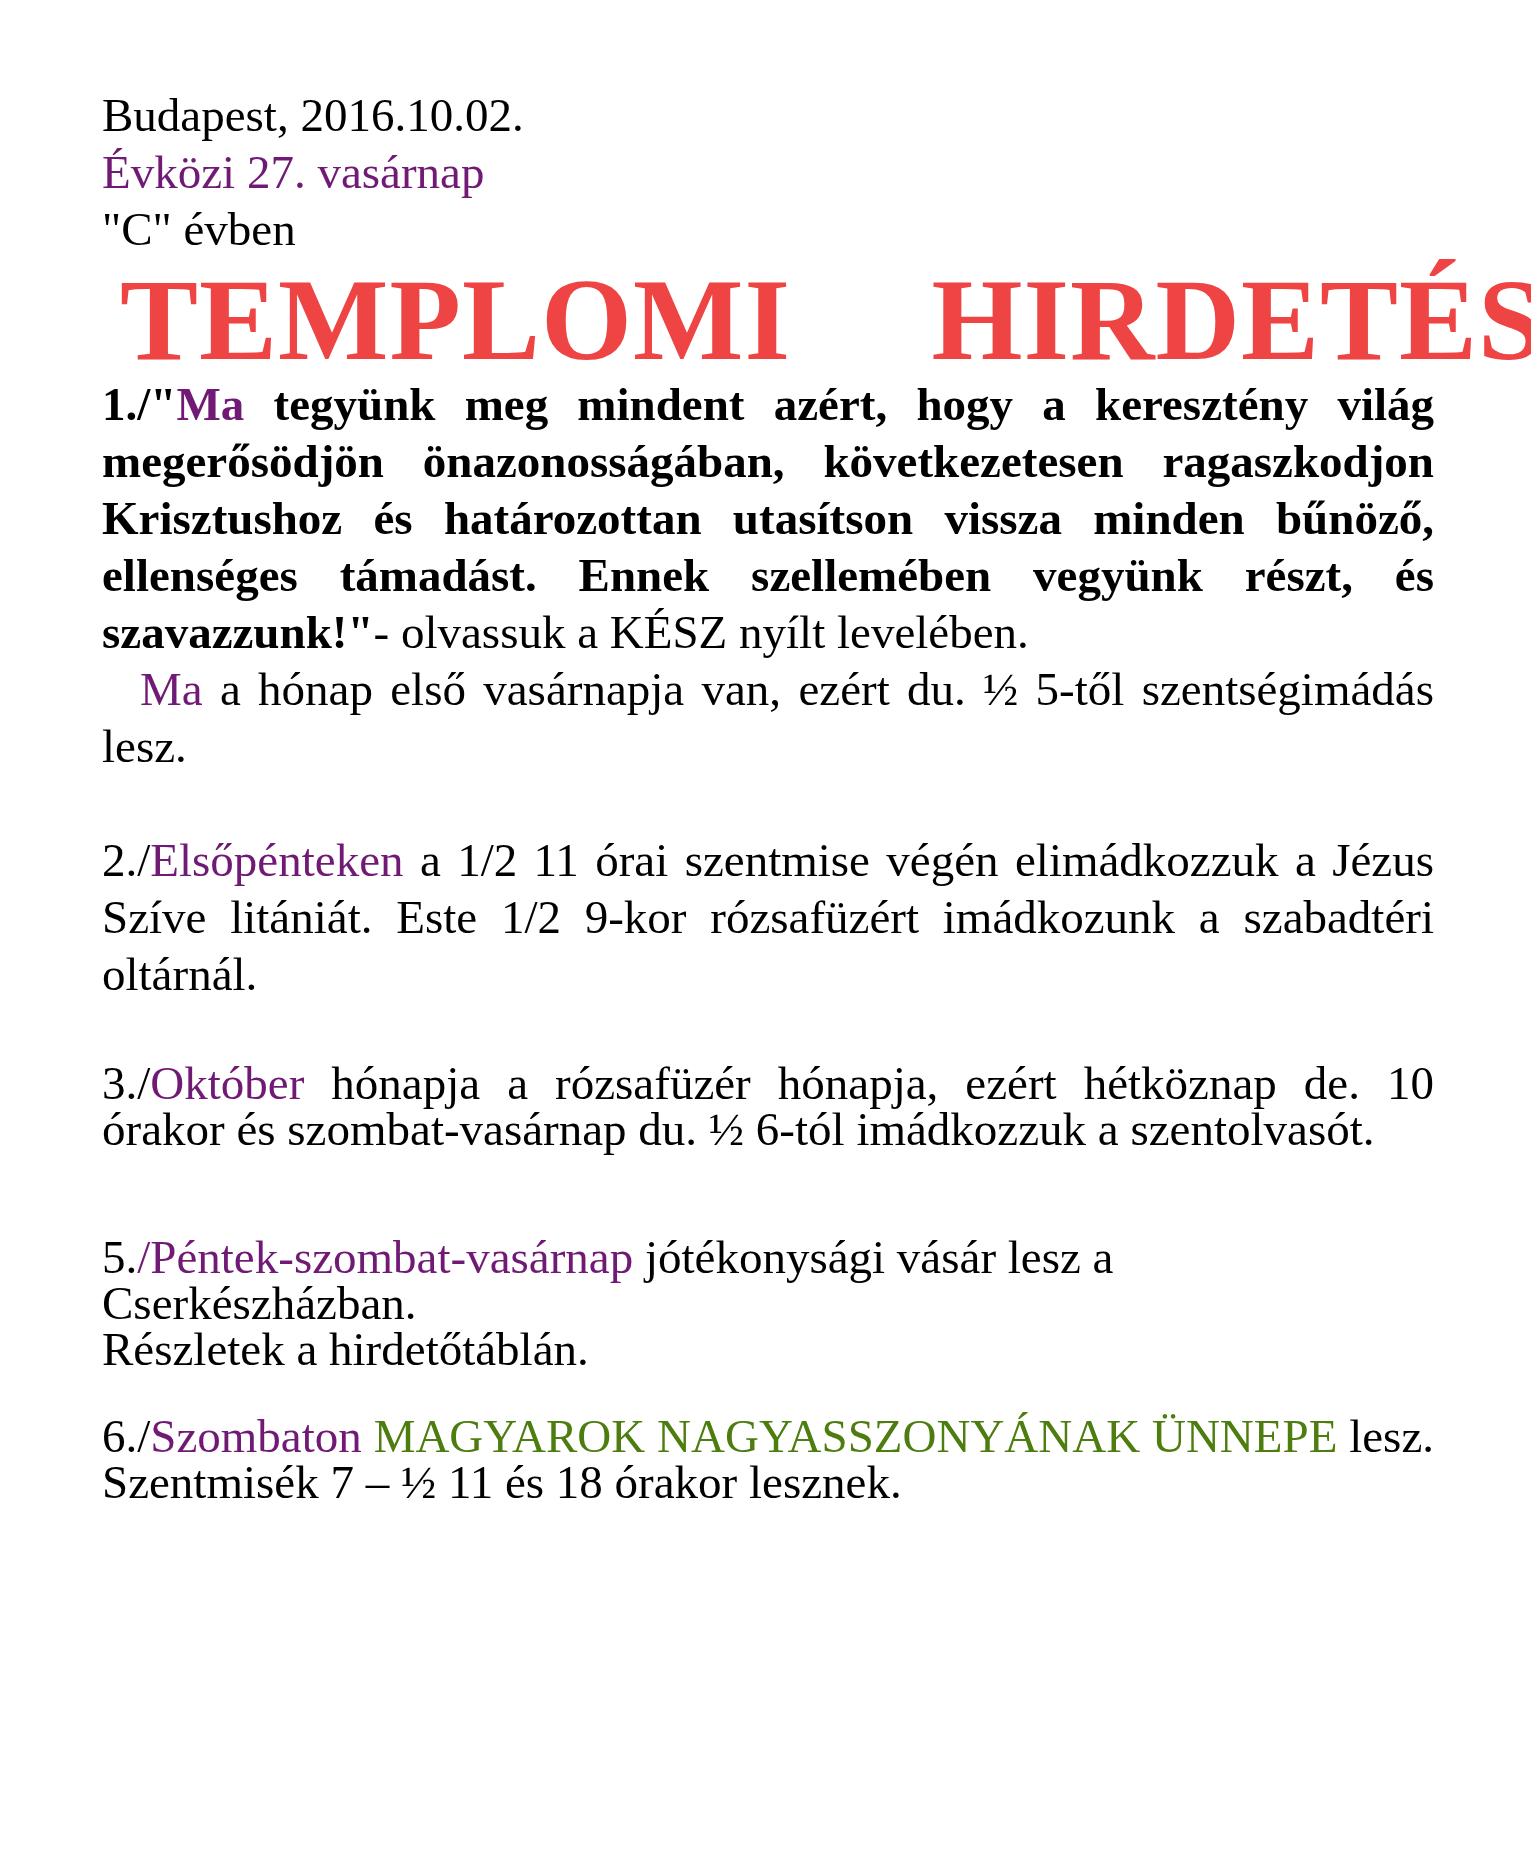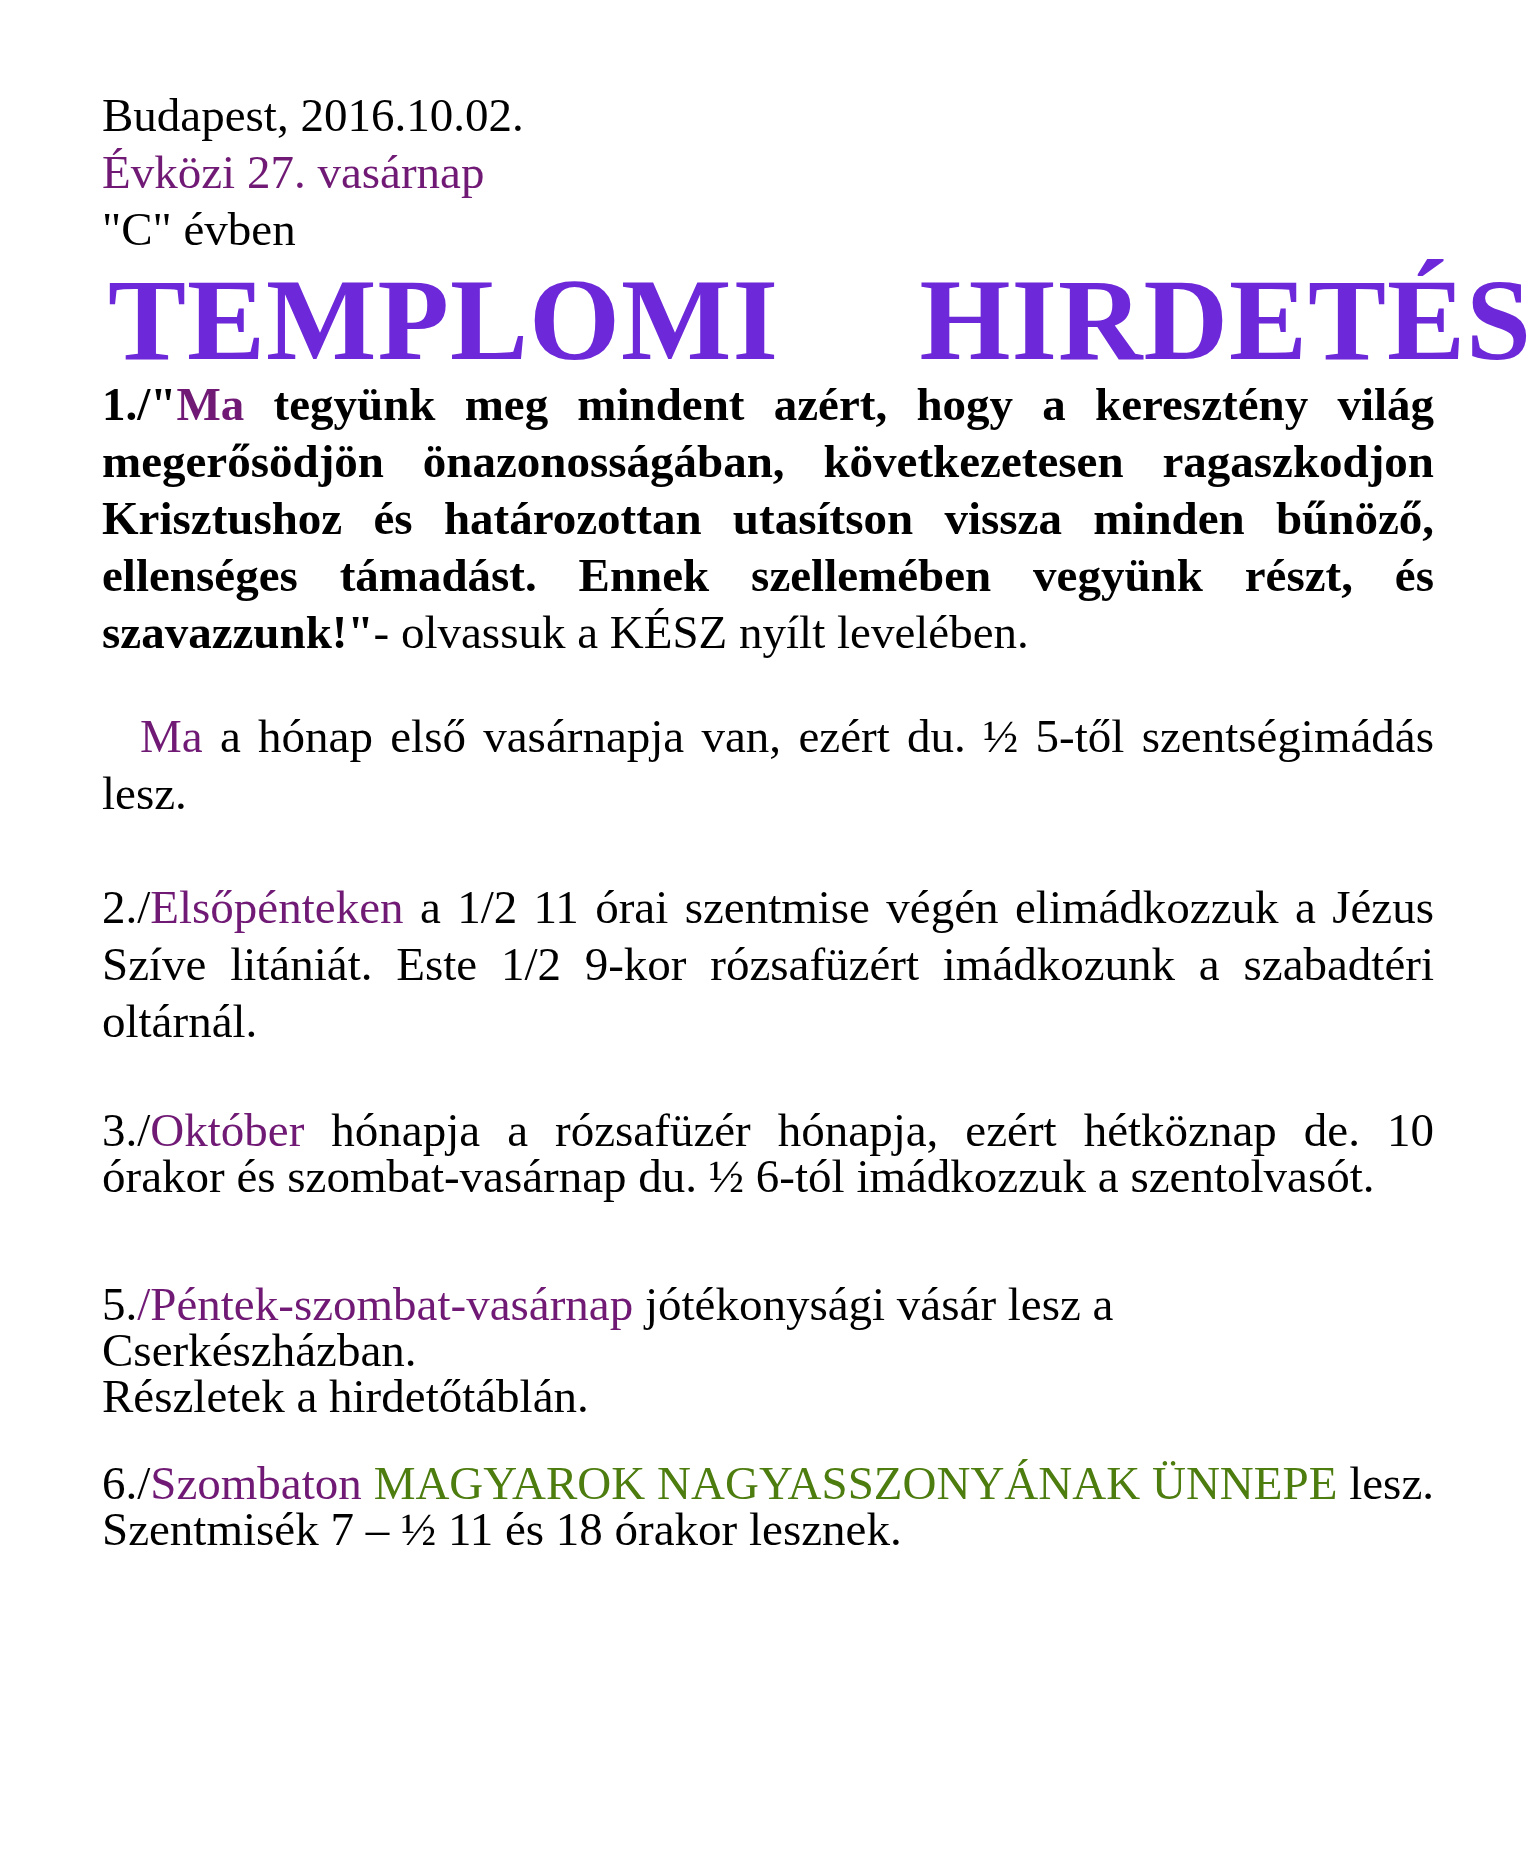--- a/index.html
+++ b/index.html
@@ -5,41 +5,41 @@
   html, body { margin: 0; padding: 0; background: #ffffff; }
   body { width: 1531px; height: 1863px; position: relative; overflow: hidden; }
   .page {
     position: absolute; left: 102px; top: 87px; width: 1332px;
     font-family: "Liberation Serif", serif; font-size: 47px; line-height: 57px; color: #000;
   }
   .line { display: block; }
   .green { color: #701a75; }
   .blue { color: #4d7c0f; }
   .title {
-    font-weight: bold; color: #6d28d9; font-size: 117px; line-height: 128px;
-    letter-spacing: 1px; word-spacing: 40px; margin: -2px 0 -8px 6px; white-space: nowrap;
+    font-weight: bold; color: #ef4444; font-size: 117px; line-height: 128px;
+    letter-spacing: 1px; word-spacing: 40px; margin: -2px 0 -8px 18px; white-space: nowrap;
   }
   .para { text-align: justify; text-align-last: left; }
   .bold { font-weight: bold; }
   .gap { height: 57px; }
   .gap-s { height: 41px; }
   .tight { line-height: 46px; }
   .indent { padding-left: 38px; }
 </style>
 </head>
 <body>
 
 <div class="page">
   <span class="line">Budapest, 2016.10.02.</span>
   <span class="line green">Évközi 27. vasárnap</span>
   <span class="line">"C" évben</span>
   <div class="title" style="white-space:pre;">TEMPLOMI  HIRDETÉS</div>
 
   <div class="para"><span class="bold">1./"</span><span class="bold green">Ma</span><span class="bold"> tegyünk meg mindent azért, hogy a keresztény világ megerősödjön önazonosságában, következetesen ragaszkodjon Krisztushoz és határozottan utasítson vissza minden bűnöző, ellenséges támadást. Ennek szellemében vegyünk részt, és szavazzunk!"</span><span>- olvassuk a KÉSZ nyílt levelében.</span></div>
-  <div class="para indent" style="padding-left:0;text-indent:38px;margin-top:47px;"><span class="green">Ma</span><span> a hónap első vasárnapja van, ezért du. ½ 5-től szentségimádás lesz.</span></div>
+  <div class="para indent" style="padding-left:0;text-indent:38px;"><span class="green">Ma</span><span> a hónap első vasárnapja van, ezért du. ½ 5-től szentségimádás lesz.</span></div>
 
   <div class="gap"></div>
 
   <div class="para"><span>2./</span><span class="green">Elsőpénteken</span><span> a 1/2 11 órai szentmise végén elimádkozzuk a Jézus Szíve litániát. Este 1/2 9-kor rózsafüzért imádkozunk a szabadtéri oltárnál.</span></div>
 
   <div class="gap"></div>
 
   <div class="para tight"><span>3./</span><span class="green">Október</span><span> hónapja a rózsafüzér hónapja, ezért hétköznap de. 10 órakor és szombat-vasárnap du. ½ 6-tól imádkozzuk a szentolvasót.</span></div>
 
   <div class="gap-s"></div>

